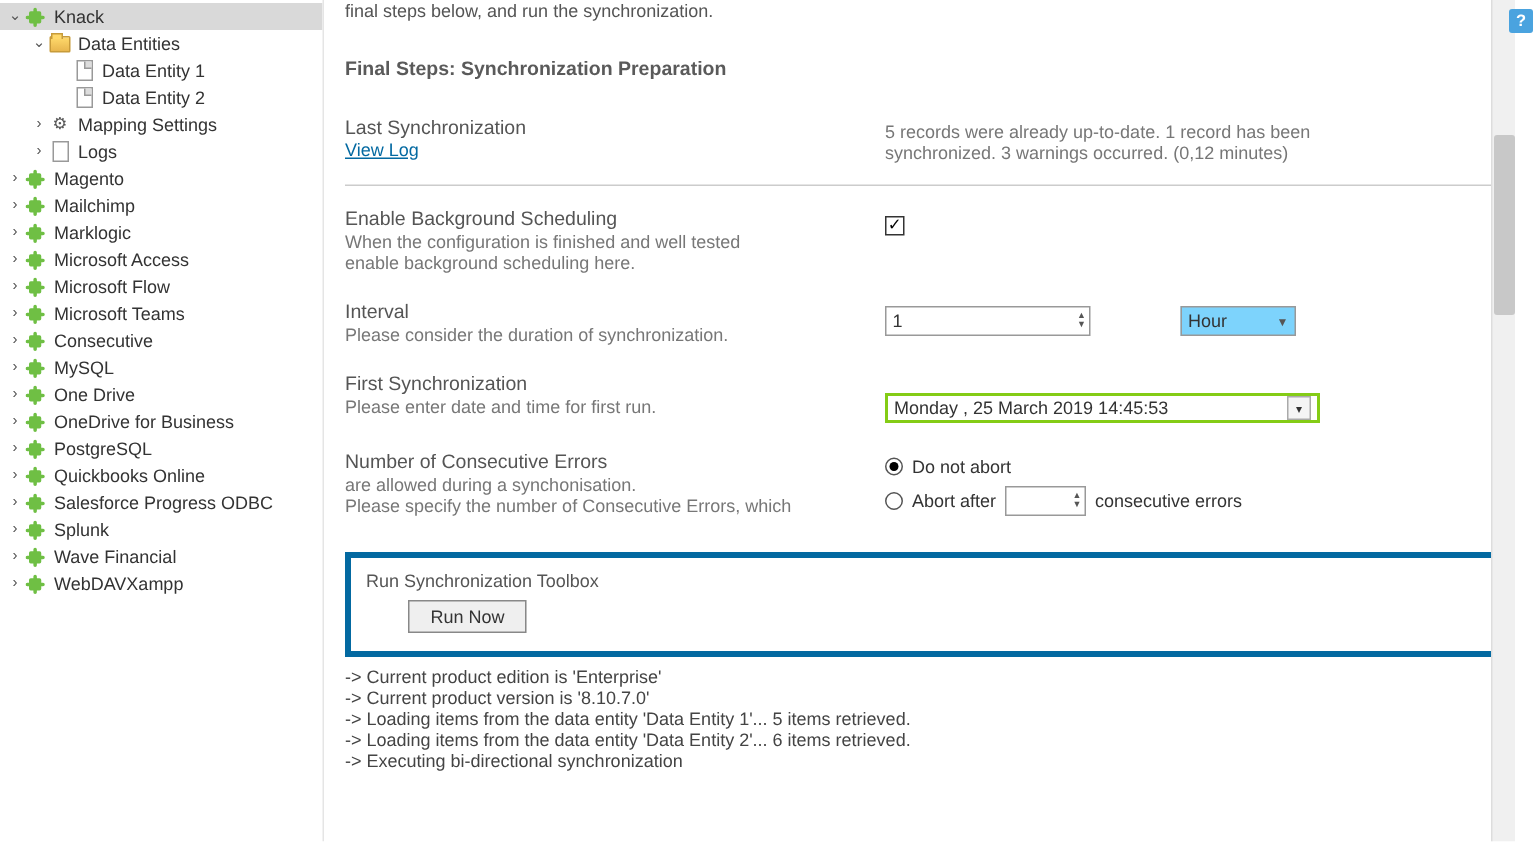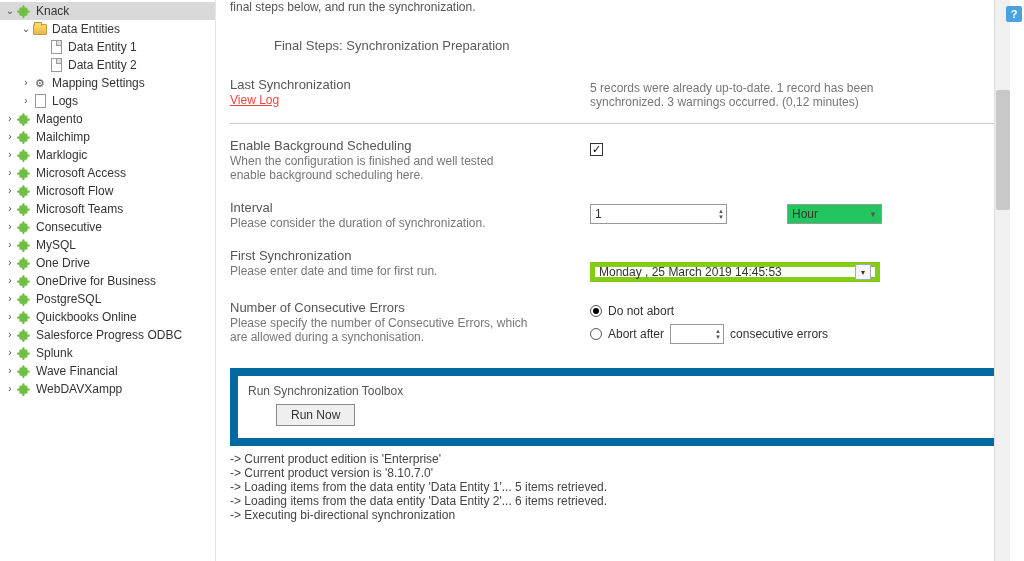--- a/index.html
+++ b/index.html
@@ -78,53 +78,53 @@
 .log-icon {
   width:11px; height:14px; background:#fff; border:1px solid #999;
 }
 .content {
   flex: 1;
   padding: 0 14px 0 14px;
   overflow: hidden;
   position: relative;
 }
 .para { color:#555; font-size:12px; }
-.sub-heading { color:#5a5a5a; font-size:13px; font-weight: normal; margin-left: 44px; }
+.sub-heading { color:#5a5a5a; font-size:13px; font-weight: bold; }
 .bold-label { color:#555; font-size:13px; font-weight:normal; margin-bottom:1px; }
 .desc { color:#777; font-size:12px; line-height:14px; }
-.link { color:#ef4444; text-decoration: underline; cursor:pointer; }
+.link { color:#0369a1; text-decoration: underline; cursor:pointer; }
 .two-col {
   display:flex;
   gap: 20px;
 }
 .left-col { width: 340px; }
 .right-col { flex:1; padding-top:4px; }
 .checkbox { width:13px; height:13px; border:1px solid #333; display:inline-flex; align-items:center; justify-content:center; font-size:10px; }
 .checkbox.checked::after { content:"✓"; color:#000; font-size:11px; line-height:1; }
 .interval-row { display:flex; align-items:center; gap:60px; }
 .num-input {
   width:137px; height:20px; border:1px solid #999; display:flex; align-items:center; justify-content:space-between; padding:0 2px 0 4px;
   background:#fff;
 }
 .spinner { display:flex; flex-direction:column; }
 .spinner span { font-size:6px; line-height:6px; color:#555; cursor:pointer; }
 .select {
-  width:95px; height:20px; border:1px solid #999; background:#22c55e; display:flex; align-items:center; justify-content:space-between; padding:0 4px;
+  width:77px; height:20px; border:1px solid #999; background:#7dd3fc; display:flex; align-items:center; justify-content:space-between; padding:0 4px;
 }
 .select .chev { font-size:8px; color:#555; }
 .date-input {
-  width:290px; height:20px; border:5px solid #84cc16; display:flex; align-items:center; justify-content:space-between; padding:0 4px; background:#fff;
+  width:290px; height:20px; border:2px solid #84cc16; display:flex; align-items:center; justify-content:space-between; padding:0 4px; background:#fff;
 }
 .date-input .cal-btn { width:16px;height:16px; border:1px solid #aaa; background:#f5f5f5; font-size:8px; display:flex; align-items:center; justify-content:center; }
 .radio-row { display:flex; align-items:center; gap:6px; margin-bottom:6px; }
 .radio { width:12px; height:12px; border:1px solid #555; border-radius:50%; display:inline-flex; align-items:center; justify-content:center; }
 .radio.selected::after { content:""; width:6px; height:6px; background:#000; border-radius:50%; }
 .small-num { width:54px; height:20px; border:1px solid #999; display:flex; align-items:center; justify-content:flex-end; padding:0 2px; background:#fff;}
 .highlight-box {
-  border: 8px solid #0369a1;
+  border: 4px solid #0369a1;
   padding: 8px 10px 12px 10px;
   margin-top: 18px;
 }
 .group-label { color:#555; font-size:12px; margin-bottom:6px; }
 .run-button {
   border:1px solid #888; background:#efefef; padding:3px 14px; font-size:12px; color:#333; cursor:pointer;
   margin-left: 28px;
 }
 .log-output {
   border-top: none;
@@ -409,22 +409,22 @@
           <span class="cal-btn">▾</span>
         </div>
       </div>
     </div>
 
     <div style="height:18px;"></div>
 
     <div class="two-col">
       <div class="left-col">
         <div class="bold-label">Number of Consecutive Errors</div>
+        <div class="desc">are allowed during a synchonisation.</div>
         <div class="desc">Please specify the number of Consecutive Errors, which</div>
-        <div class="desc">are allowed during a synchonisation.</div>
       </div>
       <div class="right-col">
         <div class="radio-row">
           <span class="radio selected"></span>
           <span>Do not abort</span>
         </div>
         <div class="radio-row">
           <span class="radio"></span>
           <span>Abort after</span>
           <div class="small-num">

